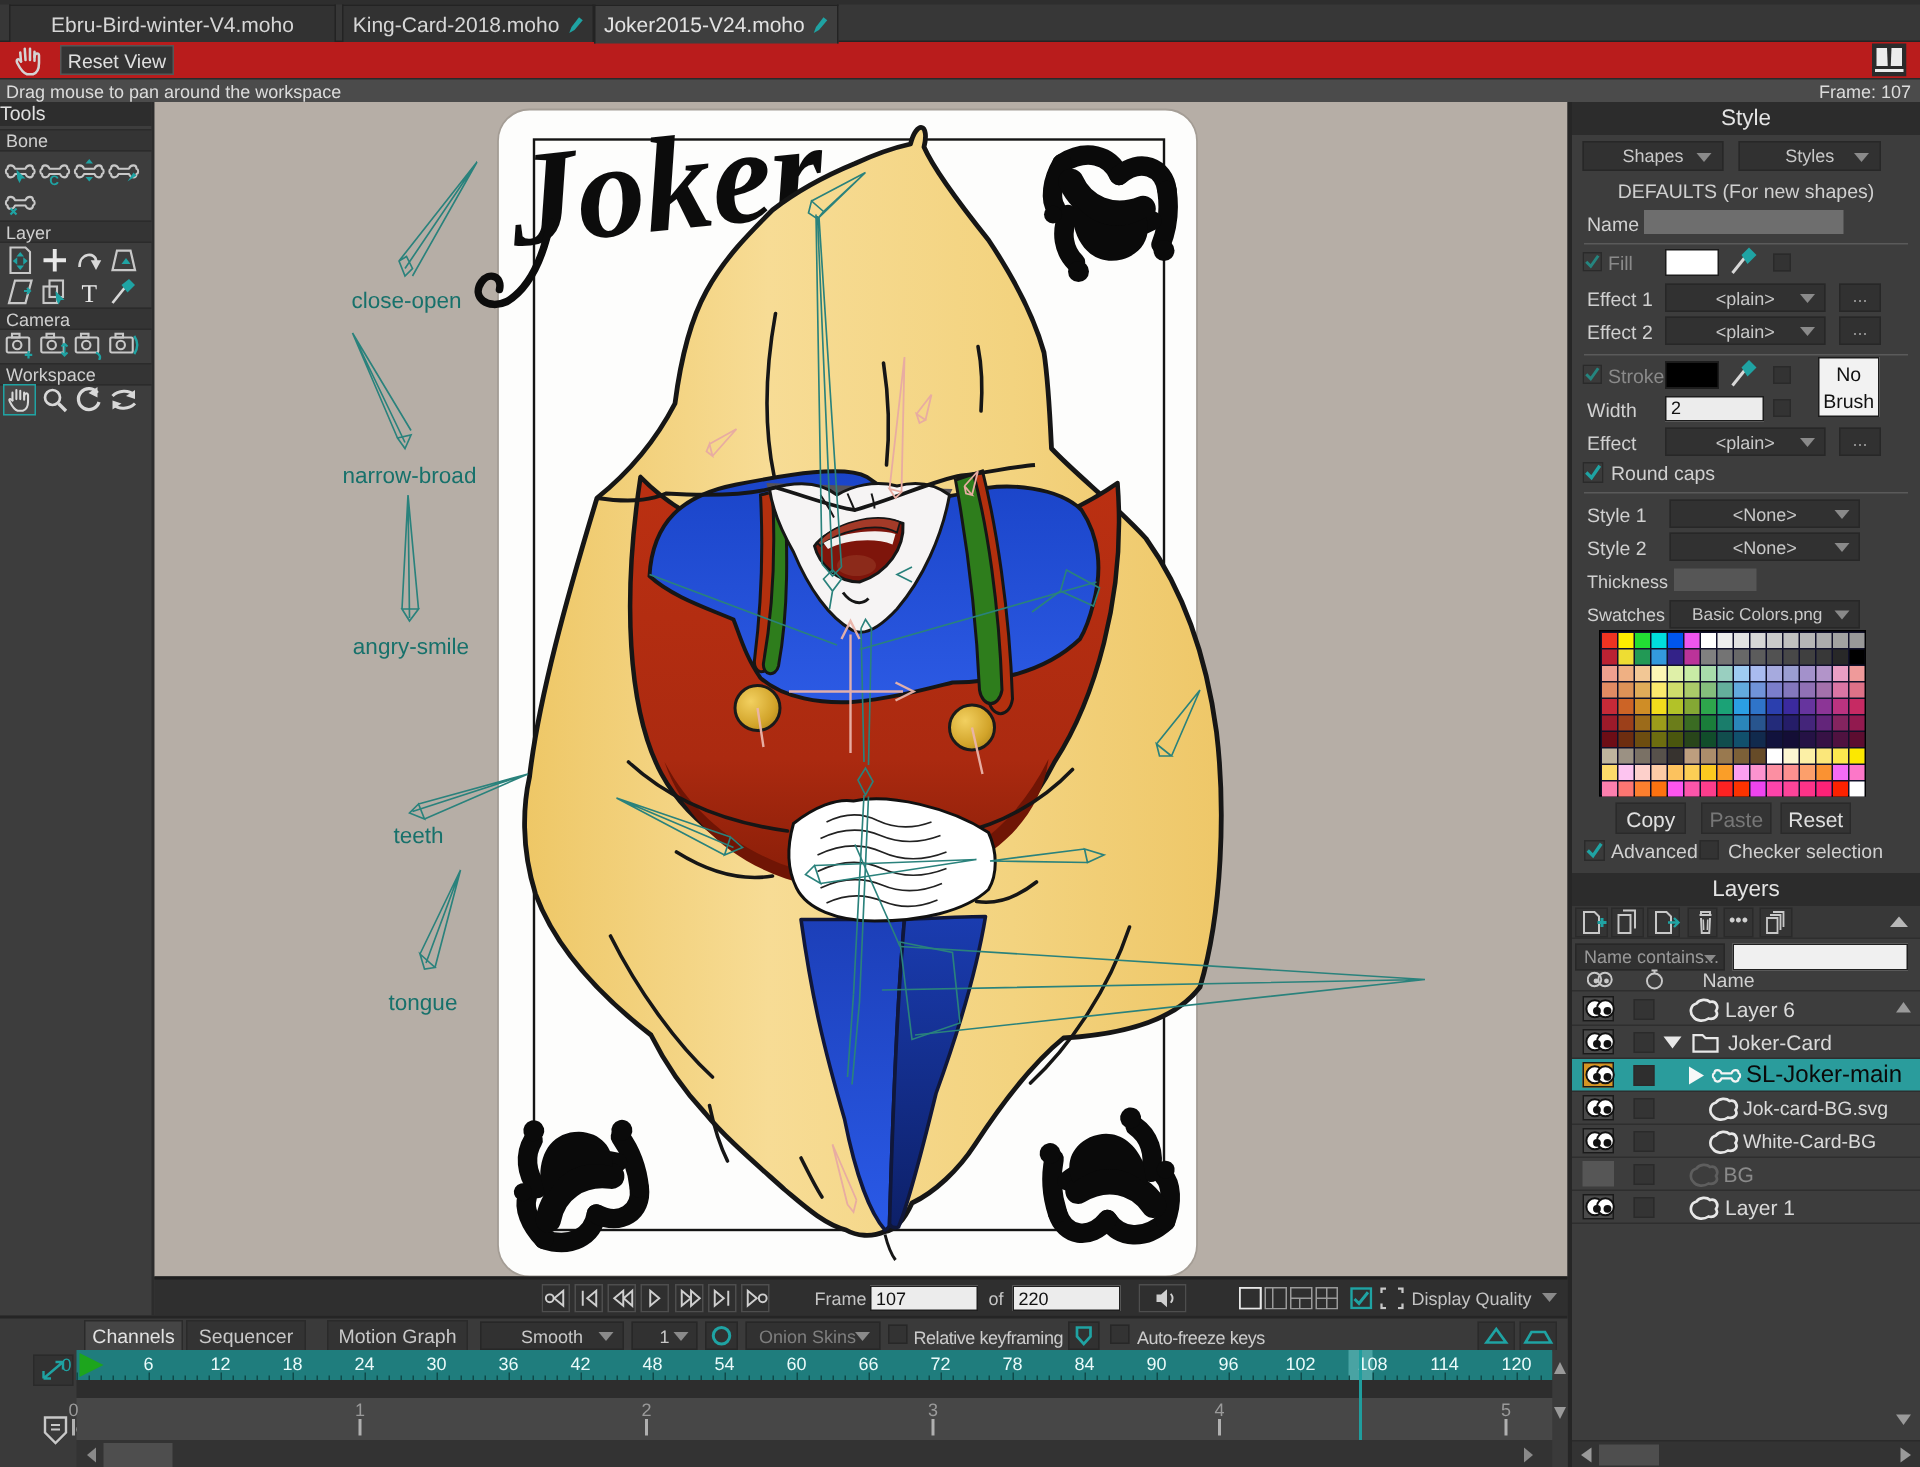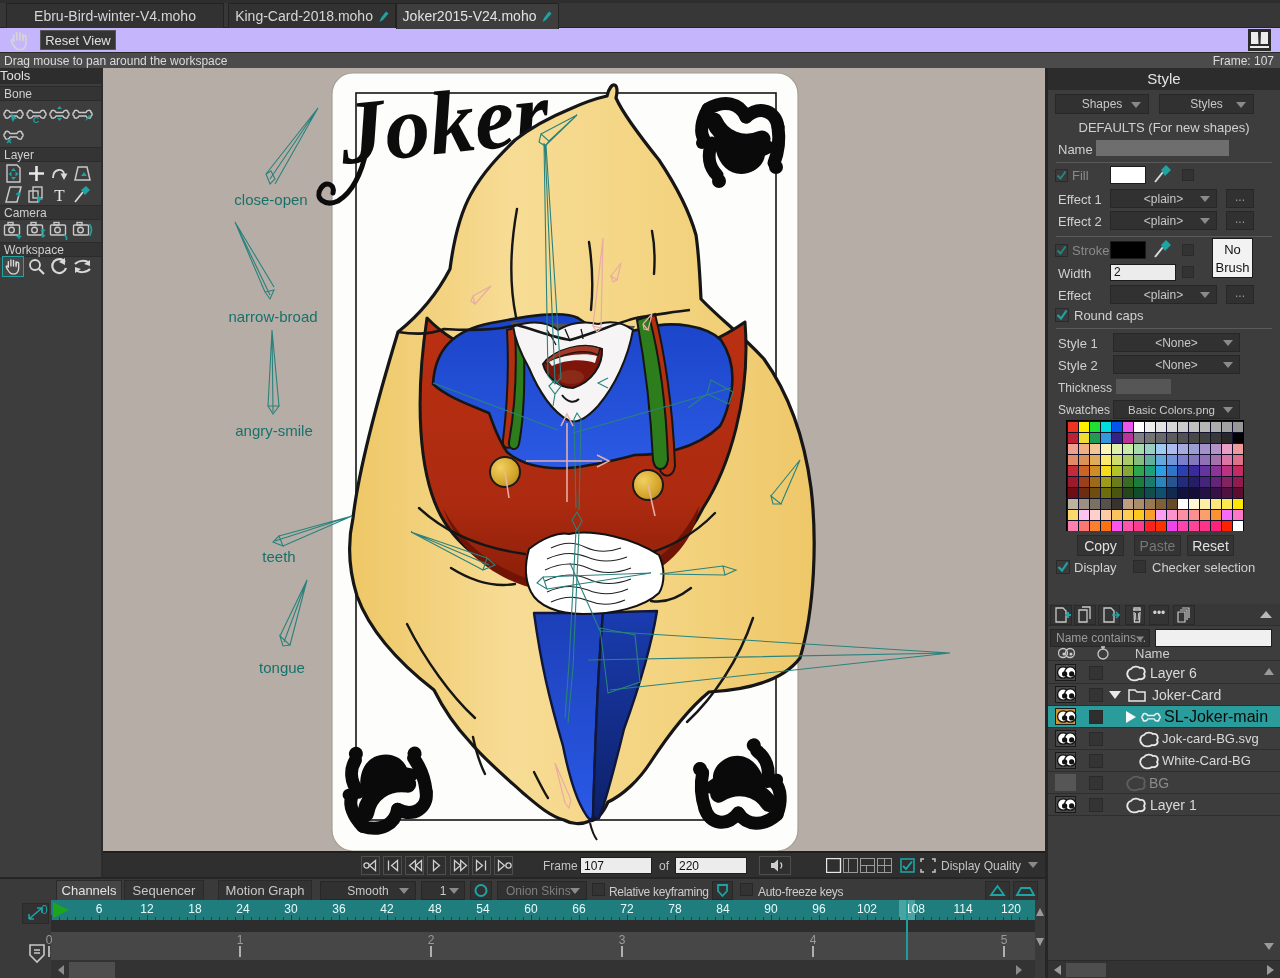--- a/index.html
+++ b/index.html
@@ -14,21 +14,21 @@
  <div class="abs" style="left:0;top:0;width:1280px;height:3px;background:#2e2e2e;"></div>
  <div class="abs" style="left:6px;top:3px;width:218px;height:25px;background:#323232;border:1px solid #232323;border-bottom:none;color:#d6d6d6;font-size:14px;text-align:center;line-height:24px;white-space:nowrap;">Ebru-Bird-winter-V4.moho</div>
  <div class="abs" style="left:228px;top:3px;width:168px;height:25px;background:#323232;border:1px solid #232323;border-bottom:none;color:#d6d6d6;font-size:14px;text-align:center;line-height:24px;white-space:nowrap;">King-Card-2018.moho <svg width="12" height="13" style="vertical-align:-2px">
         <path d="M2.5 12 L4 8 L9 1.5 L11.5 3.5 L6 10 Z" fill="#1fa3a3"></path>
       </svg></div>
  <div class="abs" style="left:396px;top:3px;width:163px;height:26px;background:#3e3e3e;border:1px solid #232323;border-bottom:none;color:#e2e2e2;font-size:14px;text-align:center;line-height:24px;white-space:nowrap;z-index:5;">Joker2015-V24.moho <svg width="12" height="13" style="vertical-align:-2px">
         <path d="M2.5 12 L4 8 L9 1.5 L11.5 3.5 L6 10 Z" fill="#1fa3a3"></path>
       </svg></div>
 </div>
 
-<div class="abs" style="left:0;top:28px;width:1280px;height:24px;background:#c4b5fd;">
+<div class="abs" style="left:0;top:28px;width:1280px;height:24px;background:#b91c1c;">
  <svg class="abs" style="left:8px;top:1px;" width="22" height="22" viewBox="0 0 22 22">
   <g fill="none" stroke="#d4d4d4" stroke-width="1.7" stroke-linecap="round" stroke-linejoin="round">
   <path d="M6 12 L5.5 6 M9 11 L8.5 3.5 M12 11 L12 3.5 M15 11.5 L15 5.5"></path>
   <path d="M6 12 C4.5 9.5 2.5 10.5 3.5 13 C5 16 7 19.5 10 20.5 L14 20.5 C17 19.5 18 16 18 13 L18 8 C18 6 15 6 15 9"></path>
   </g>
     </svg>
  <div class="abs btn" style="left:40px;top:2px;width:76px;height:20px;font-size:13px;text-align:center;line-height:19px;border-color:#565656;color:#e0e0e0;">Reset View</div>
  <svg class="abs" style="left:1248px;top:0px;" width="23" height="23" viewBox="0 0 23 23">
   <rect x="0" y="1" width="23" height="22" fill="#2b2b2b"></rect>
   <path d="M3 4 L10 4 L10.5 16 L3 16 Z" fill="#ececec"></path>
@@ -690,24 +690,25 @@
       <div style="position:absolute;left:166px;top:100px;width:10px;height:10px;background:#ffffff;"></div>
     </div>
 
  <div class="abs btn" style="left:29px;top:467px;width:47px;height:21px;font-size:14px;text-align:center;line-height:20px;color:#e0e0e0;">Copy</div>
  <div class="abs btn" style="left:86px;top:467px;width:47px;height:21px;font-size:14px;text-align:center;line-height:20px;color:#777;">Paste</div>
  <div class="abs btn" style="left:139px;top:467px;width:47px;height:21px;font-size:14px;text-align:center;line-height:20px;color:#e0e0e0;">Reset</div>
  <div class="abs" style="left:8px;top:492px;"><svg width="14" height="14">
         <rect x="0.5" y="0.5" width="13" height="13" fill="#3a3a3a" stroke="#2a2a2a"></rect>
         <path d="M2.5 7 L6 10.5 L11.5 2.5" fill="none" stroke="#1fa3a3" stroke-width="2.2"></path>
       </svg></div>
- <div class="abs" style="left:26px;top:492px;font-size:13px;color:#d0d0d0;">Display</div>
+ <div class="abs" style="left:26px;top:492px;font-size:13px;color:#d0d0d0;">Advanced</div>
  <div class="abs" style="left:85px;top:492px;width:13px;height:13px;background:#333;border:1px solid #2a2a2a;"></div>
  <div class="abs" style="left:104px;top:492px;font-size:13px;color:#d0d0d0;">Checker selection</div>
 
+ <div class="abs" style="left:0;top:514px;width:232px;height:22px;background:#2c2c2c;color:#e4e4e4;font-size:15px;text-align:center;line-height:21px;">Layers</div>
 
  <div class="abs" style="left:0;top:536px;width:232px;height:22px;background:#383838;border-bottom:1px solid #2e2e2e;"></div>
  <div class="abs btn" style="left:2px;top:537px;width:22px;height:20px;"><svg width="22" height="18" viewBox="0 0 22 18">
         <path d="M5 2 L12 2 L15 5 L15 16 L5 16 Z" fill="none" stroke="#c8c8c8" stroke-width="1.3"></path>
         <path d="M14 9 l6 0 m-3 -3 l0 6" stroke="#1fa3a3" stroke-width="2"></path>
       </svg></div>
  <div class="abs btn" style="left:26px;top:537px;width:22px;height:20px;"><svg width="22" height="18" viewBox="0 0 22 18">
         <path d="M4 4 L12 4 L12 16 L4 16 Z M7 1 L15 1 L15 13" fill="none" stroke="#c8c8c8" stroke-width="1.3"></path>
       </svg></div>
  <div class="abs btn" style="left:50px;top:537px;width:22px;height:20px;"><svg width="22" height="18" viewBox="0 0 22 18">

